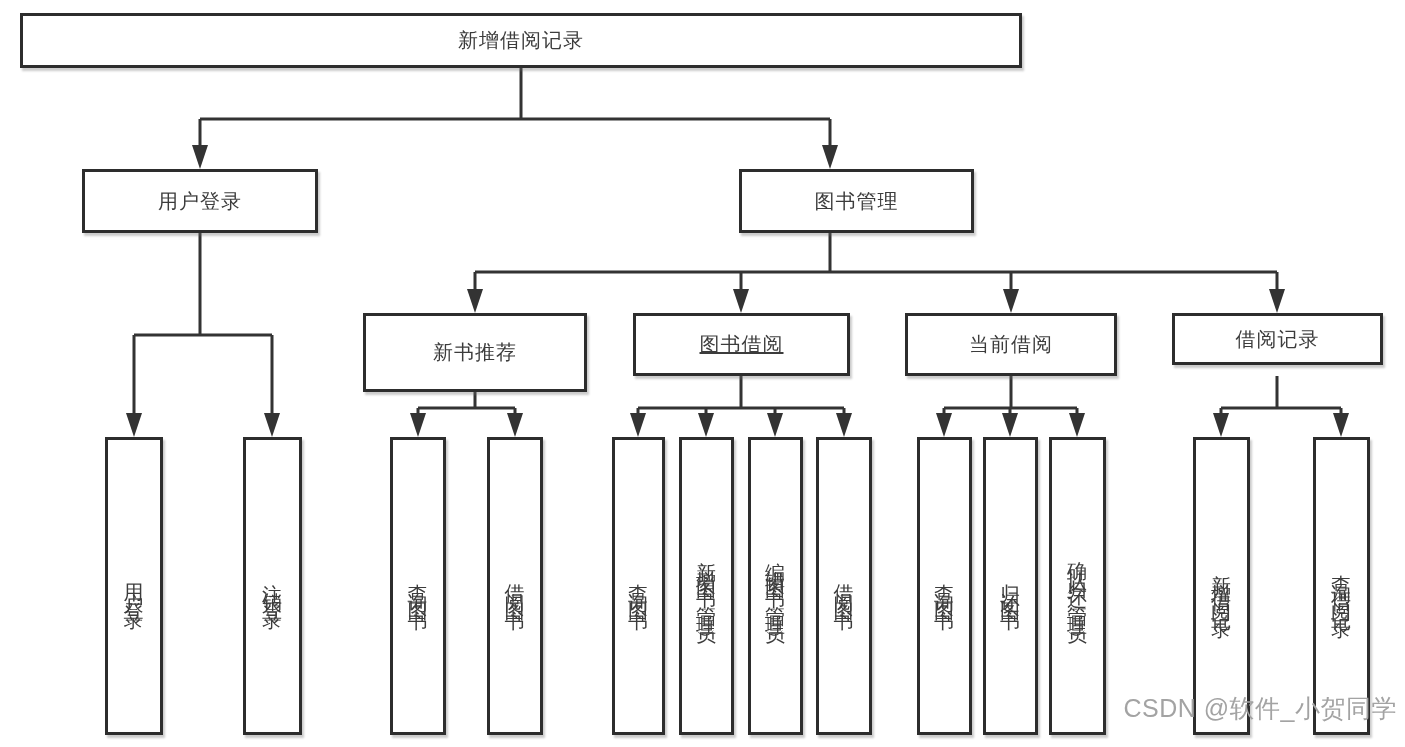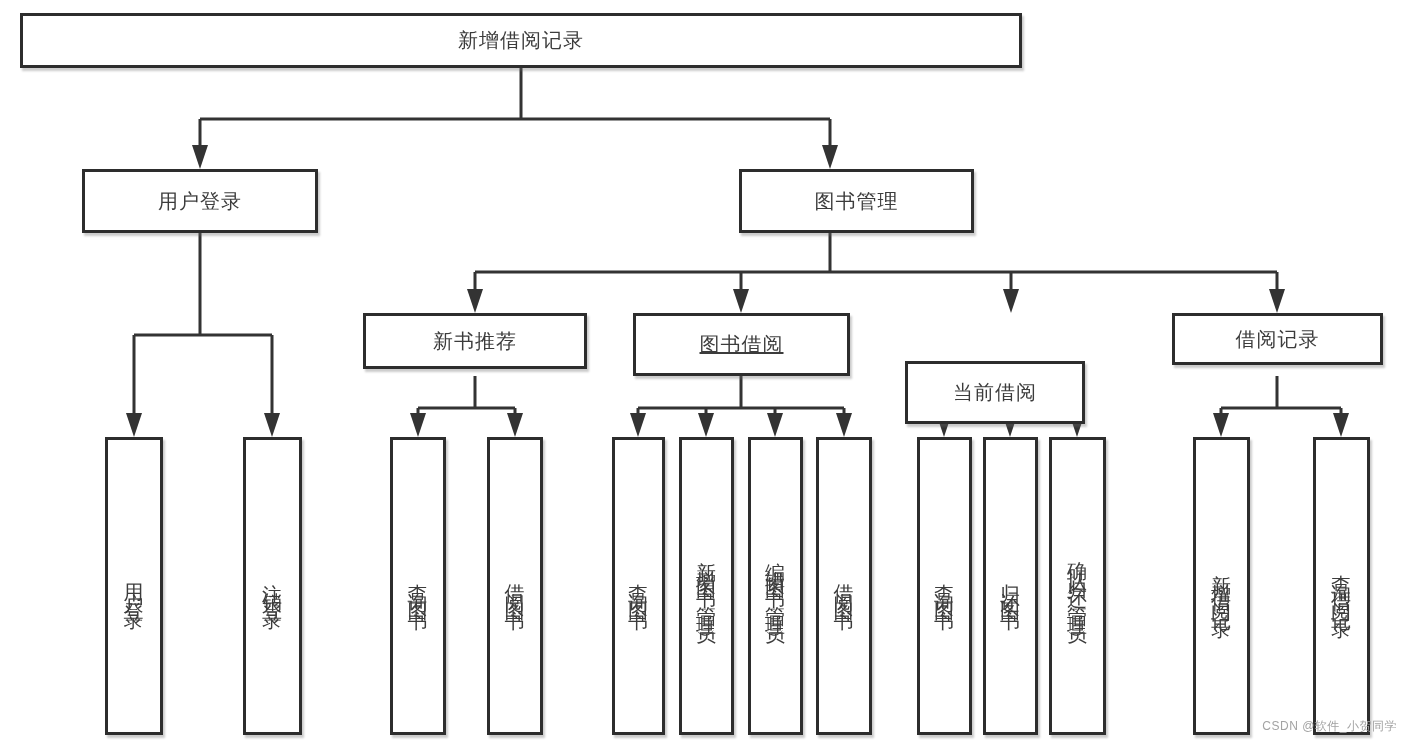--- a/index.html
+++ b/index.html
@@ -29,23 +29,23 @@
     letter-spacing:9px;
     line-height:1;
     font-size:20px;
   }
   
   #n-root{left:20px;top:13px;width:1002px;height:55px;}
   
   #n-l2-0{left:82px;top:169px;width:236px;height:64px;}
   #n-l2-1{left:739px;top:169px;width:235px;height:64px;}
   
-  #n-l3-0{left:363px;top:313px;width:224px;height:56px;}
+  #n-l3-0{left:363px;top:313px;width:224px;height:79px;}
   #n-l3-1{left:633px;top:313px;width:217px;height:63px;text-decoration:underline;}
-  #n-l3-2{left:905px;top:313px;width:180px;height:63px;margin-top:48px;}
+  #n-l3-2{left:905px;top:313px;width:212px;height:63px;}
   #n-l3-3{left:1172px;top:313px;width:211px;height:52px;}
   
   #lf-0-0{left:105px;top:437px;width:58px;height:298px;}
   #lf-0-1{left:243px;top:437px;width:59px;height:298px;}
   
   #lf-1-0{left:390px;top:437px;width:56px;height:298px;}
   #lf-1-1{left:487px;top:437px;width:56px;height:298px;}
   
   #lf-2-0{left:612px;top:437px;width:53px;height:298px;}
   #lf-2-1{left:679px;top:437px;width:55px;height:298px;}
@@ -53,22 +53,22 @@
   #lf-2-3{left:816px;top:437px;width:56px;height:298px;}
   
   #lf-3-0{left:917px;top:437px;width:55px;height:298px;}
   #lf-3-1{left:983px;top:437px;width:55px;height:298px;}
   #lf-3-2{left:1049px;top:437px;width:57px;height:298px;}
   
   #lf-4-0{left:1193px;top:437px;width:57px;height:298px;}
   #lf-4-1{left:1313px;top:437px;width:57px;height:298px;}
   
   #watermark{
-    position:absolute;right:8px;bottom:12px;
-    color:#a3a3a3;font-size:12px;letter-spacing:0.5px;
+    position:absolute;right:8px;bottom:22px;
+    color:#a3a3a3;font-size:25px;letter-spacing:0.5px;
   }
 </style>
 </head>
 <body>
 
 <div id="stage">
 
   <svg id="connectors" viewBox="0 0 1405 747" xmlns="http://www.w3.org/2000/svg">
     <g stroke="#333333" stroke-width="3" fill="none">
 

